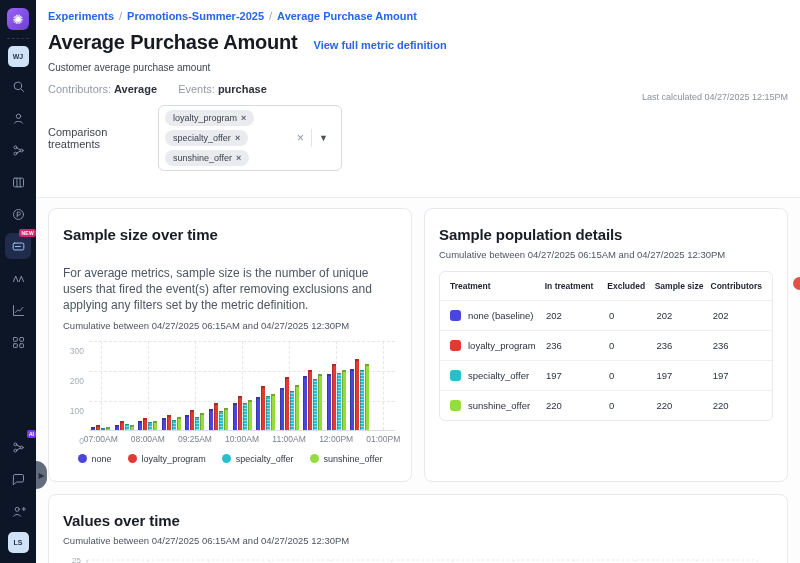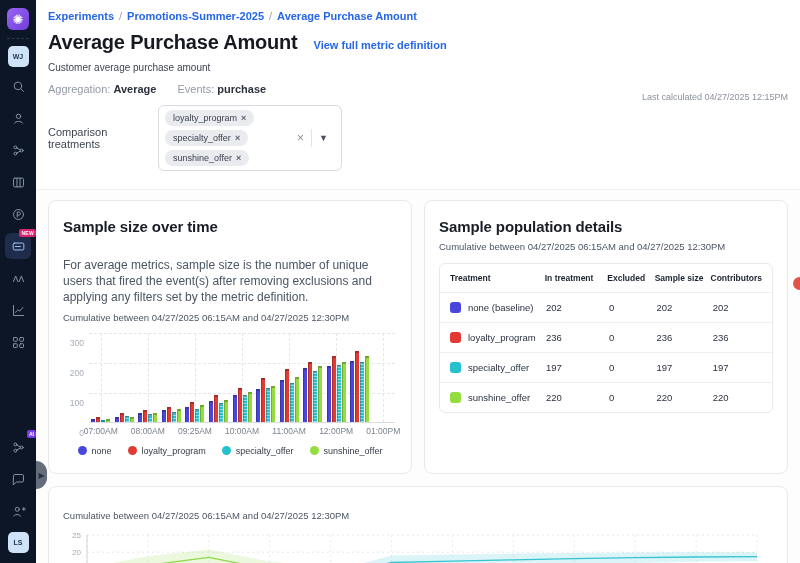--- a/index.html
+++ b/index.html
@@ -28,21 +28,21 @@
   .sb-bottom { margin-top:auto; display:flex; flex-direction:column; align-items:center; }
 
   .left-handle { position:fixed; left:36px; top:461px; width:11px; height:28px; background:#646d7c;
     border-radius:0 14px 14px 0; z-index:6; display:flex; align-items:center; justify-content:center;
     color:#28303f; font-size:8px; cursor:pointer; }
   .right-dot { position:fixed; right:-6px; top:277px; width:13px; height:13px; border-radius:50%;
     background:#e25248; z-index:6; cursor:pointer; }
 
   
   .main { margin-left:36px; width:764px; }
-  .hdr { padding:10px 12px 8px; border-bottom:1px solid #eceef2; position:relative; }
+  .hdr { padding:10px 12px 16px; border-bottom:1px solid #eceef2; position:relative; }
   .crumbs { font-size:11px; font-weight:bold; color:#2666e8; }
   .crumbs .sep { color:#9aa2ad; font-weight:normal; margin:0 5px; }
   .crumbs a { cursor:pointer; }
   .title-row { display:flex; align-items:baseline; margin-top:9px; }
   .page-title { font-size:20px; font-weight:bold; color:#171a21; letter-spacing:-.2px; }
   .metric-link { font-size:11px; font-weight:bold; color:#2666e8; margin-left:16px; cursor:pointer; }
   .subtitle { font-size:10px; color:#3e4450; margin-top:8px; }
   .agg-row { font-size:11px; margin-top:10px; }
   .agg-row .lbl { color:#939aa6; }
   .agg-row .val { color:#2c313c; font-weight:bold; margin-right:18px; }
@@ -196,21 +196,21 @@
   <div class="hdr">
     <div class="crumbs">
       <a>Experiments</a><span class="sep">/</span><a>Promotions-Summer-2025</a><span class="sep">/</span><a>Average Purchase Amount</a>
     </div>
     <div class="title-row">
       <div class="page-title">Average Purchase Amount</div>
       <a class="metric-link">View full metric definition</a>
     </div>
     <div class="subtitle">Customer average purchase amount</div>
     <div class="agg-row">
-      <span class="lbl">Aggregation:</span>
+      <span class="lbl">Contributors:</span>
       <span class="val">Average</span>
       <span class="lbl">Events:</span>
       <span class="val">purchase</span>
     </div>
     <div class="cmp-row">
       <div class="cmp-lbl">Comparison treatments</div>
       <div class="ms-box">
         <div class="chips" id="chips">
             <span class="chip">loyalty_program<span class="x">×</span></span>
             <span class="chip">specialty_offer<span class="x">×</span></span>
@@ -401,20 +401,21 @@
               <div class="pc w1">220</div>
               <div class="pc w2">0</div>
               <div class="pc w3">220</div>
               <div class="pc ">220</div>
             </div>
           </div>
       </div>
     </div>
 
     <div class="card values-card">
+      <h2>Values over time</h2>
       <div class="cum">Cumulative between 04/27/2025 06:15AM and 04/27/2025 12:30PM</div>
       <div id="linechart" style="margin-top:8px"><svg width="710" height="112" viewBox="0 0 710 112">
             <line x1="24" y1="92.0" x2="694" y2="92.0" stroke="#e4e7ec" stroke-width="1" stroke-dasharray="2,3"></line>
             <text x="18" y="94.5" font-size="8" fill="#a6acb6" text-anchor="end">0</text>
             <line x1="24" y1="74.8" x2="694" y2="74.8" stroke="#e4e7ec" stroke-width="1" stroke-dasharray="2,3"></line>
             <text x="18" y="77.3" font-size="8" fill="#a6acb6" text-anchor="end">5</text>
             <line x1="24" y1="57.6" x2="694" y2="57.6" stroke="#e4e7ec" stroke-width="1" stroke-dasharray="2,3"></line>
             <text x="18" y="60.1" font-size="8" fill="#a6acb6" text-anchor="end">10</text>
             <line x1="24" y1="40.4" x2="694" y2="40.4" stroke="#e4e7ec" stroke-width="1" stroke-dasharray="2,3"></line>
             <text x="18" y="42.9" font-size="8" fill="#a6acb6" text-anchor="end">15</text>

